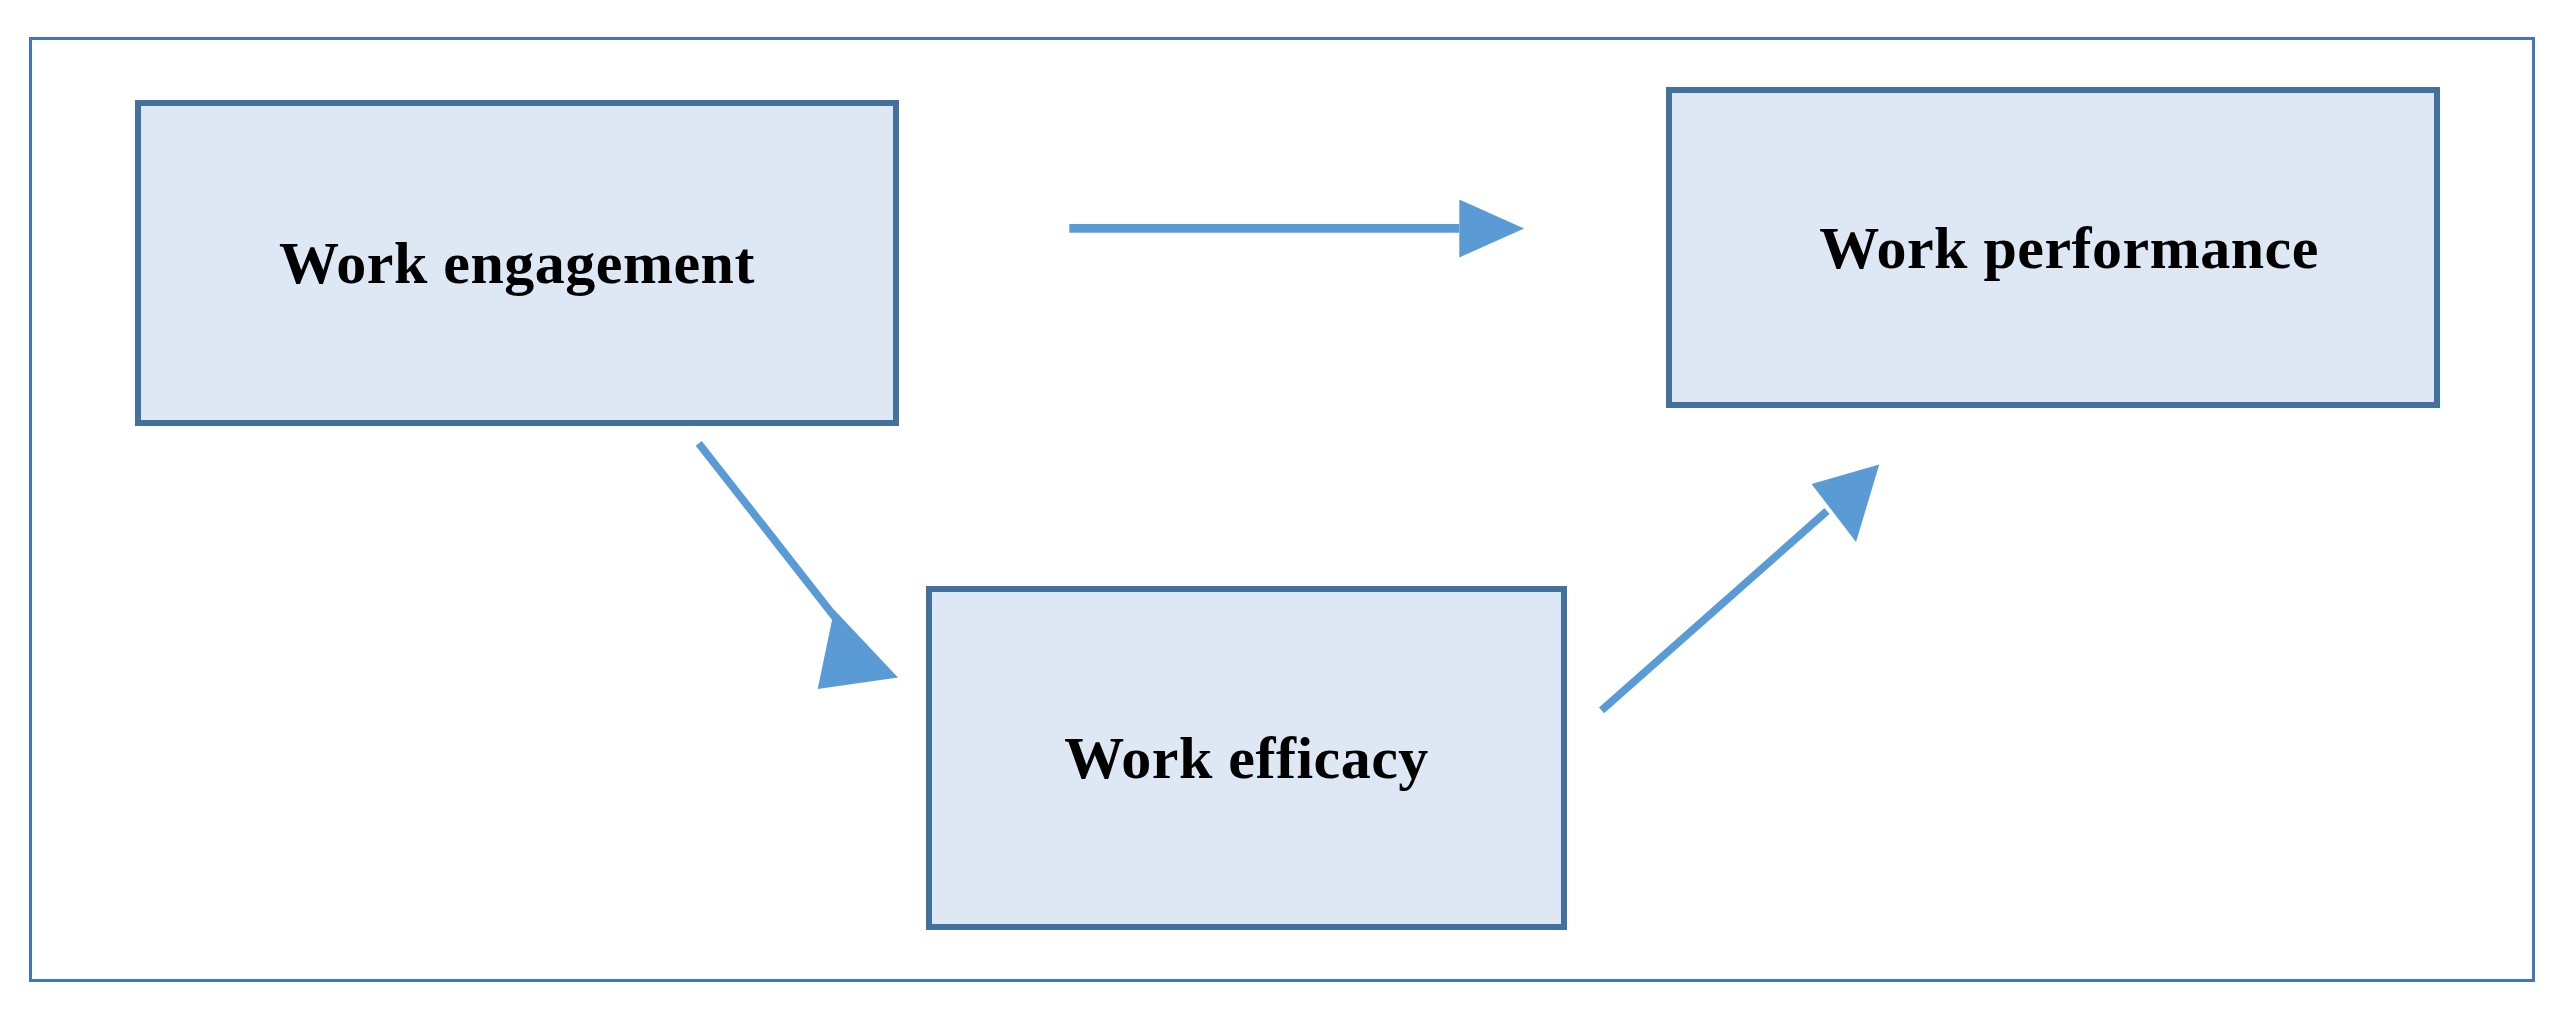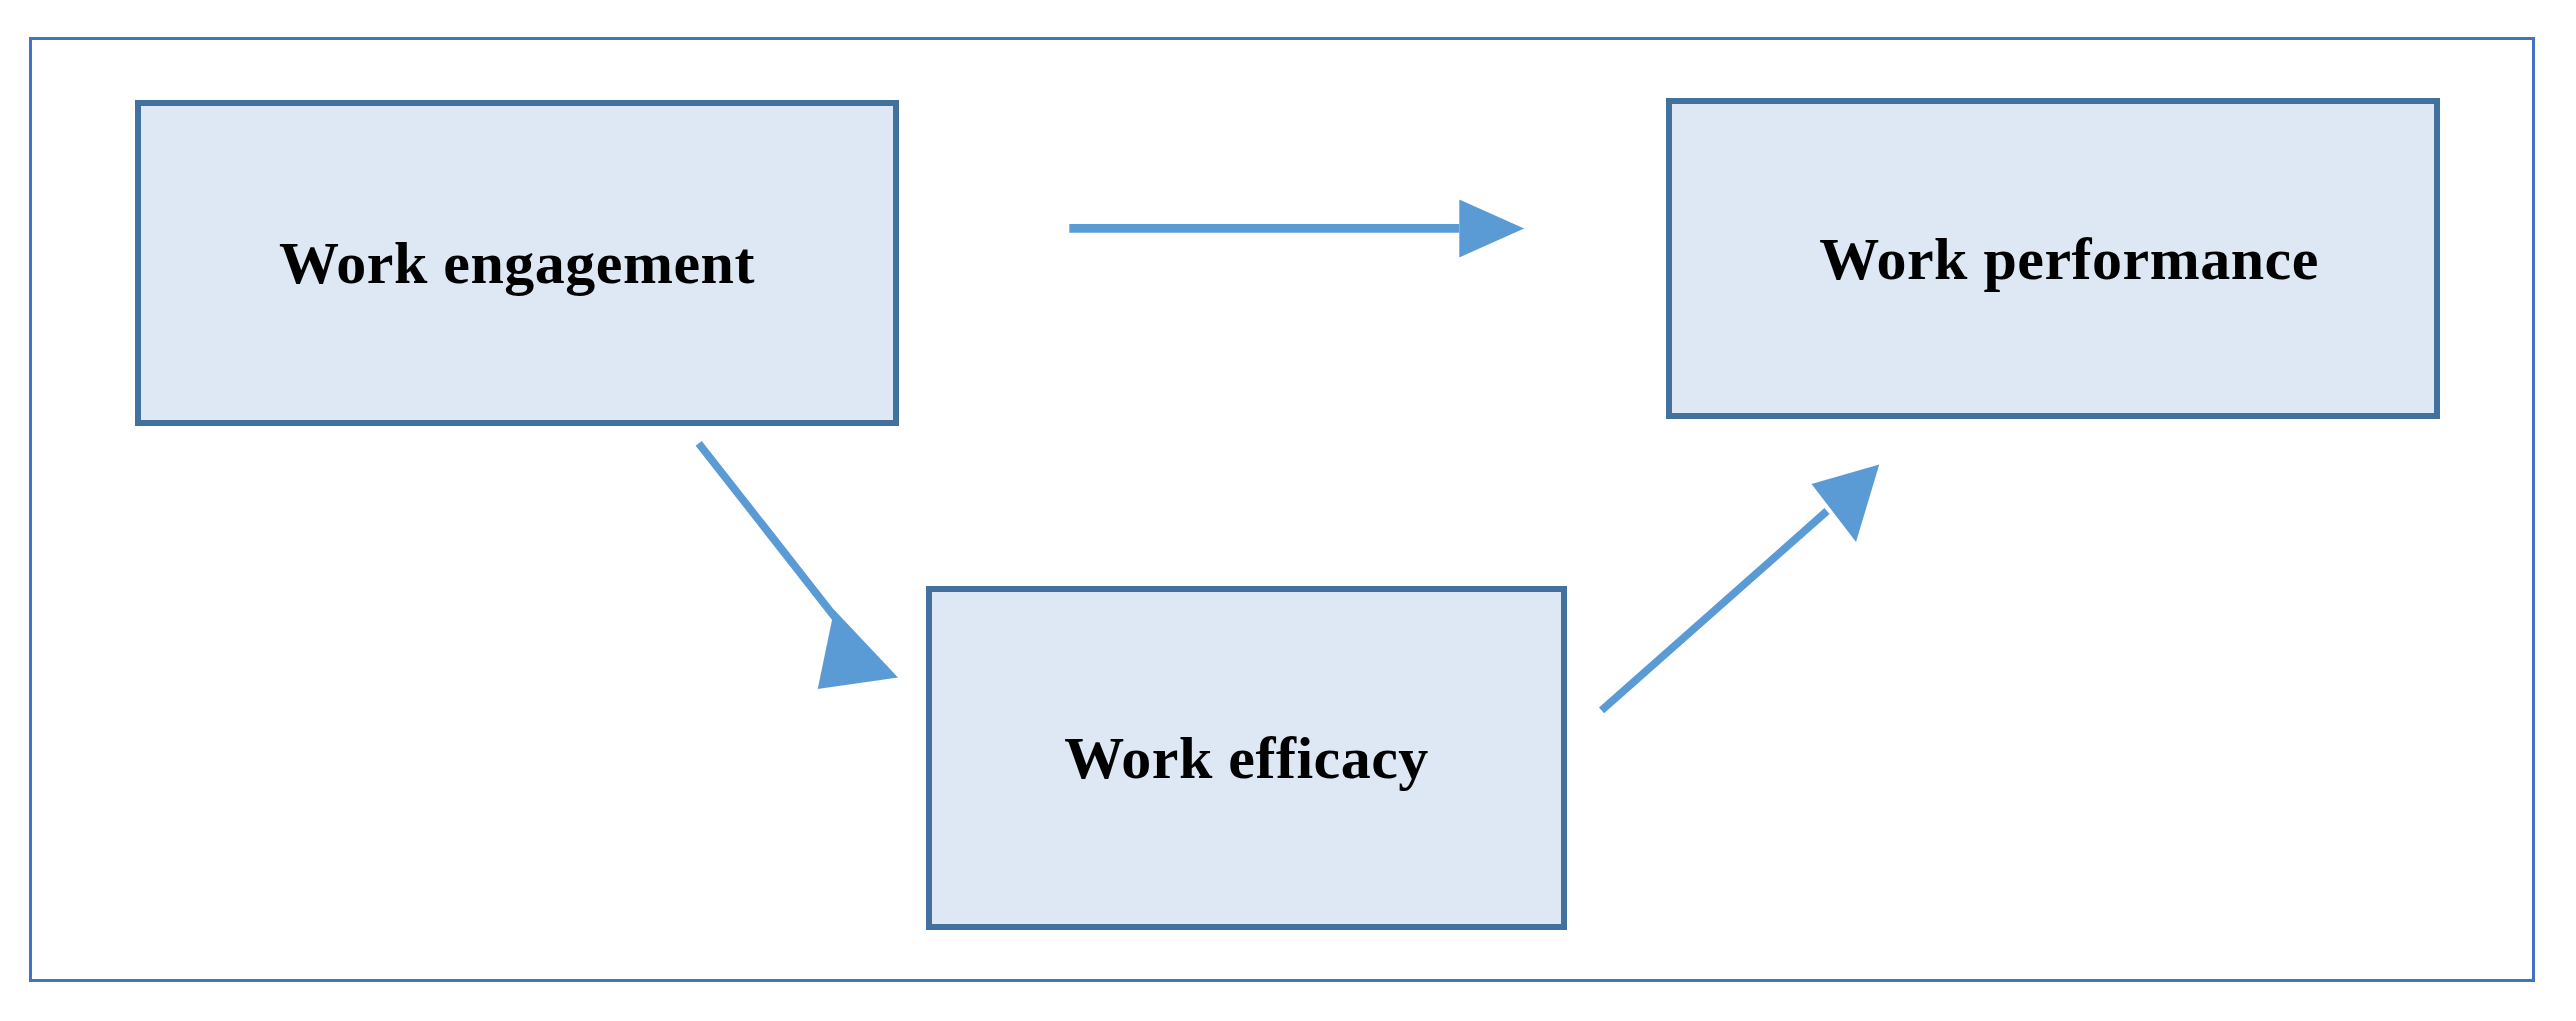--- a/index.html
+++ b/index.html
@@ -57,21 +57,21 @@
   }
 
   #node-work-engagement {
     left: 135px;
     top: 100px;
     width: 764px;
     height: 326px;
   }
   #node-work-performance {
     left: 1666px;
-    top: 98px;
+    top: 87px;
     width: 774px;
     height: 321px;
     padding-left: 32px;
   }
   #node-work-efficacy {
     left: 926px;
     top: 586px;
     width: 641px;
     height: 344px;
     align-items: center;

